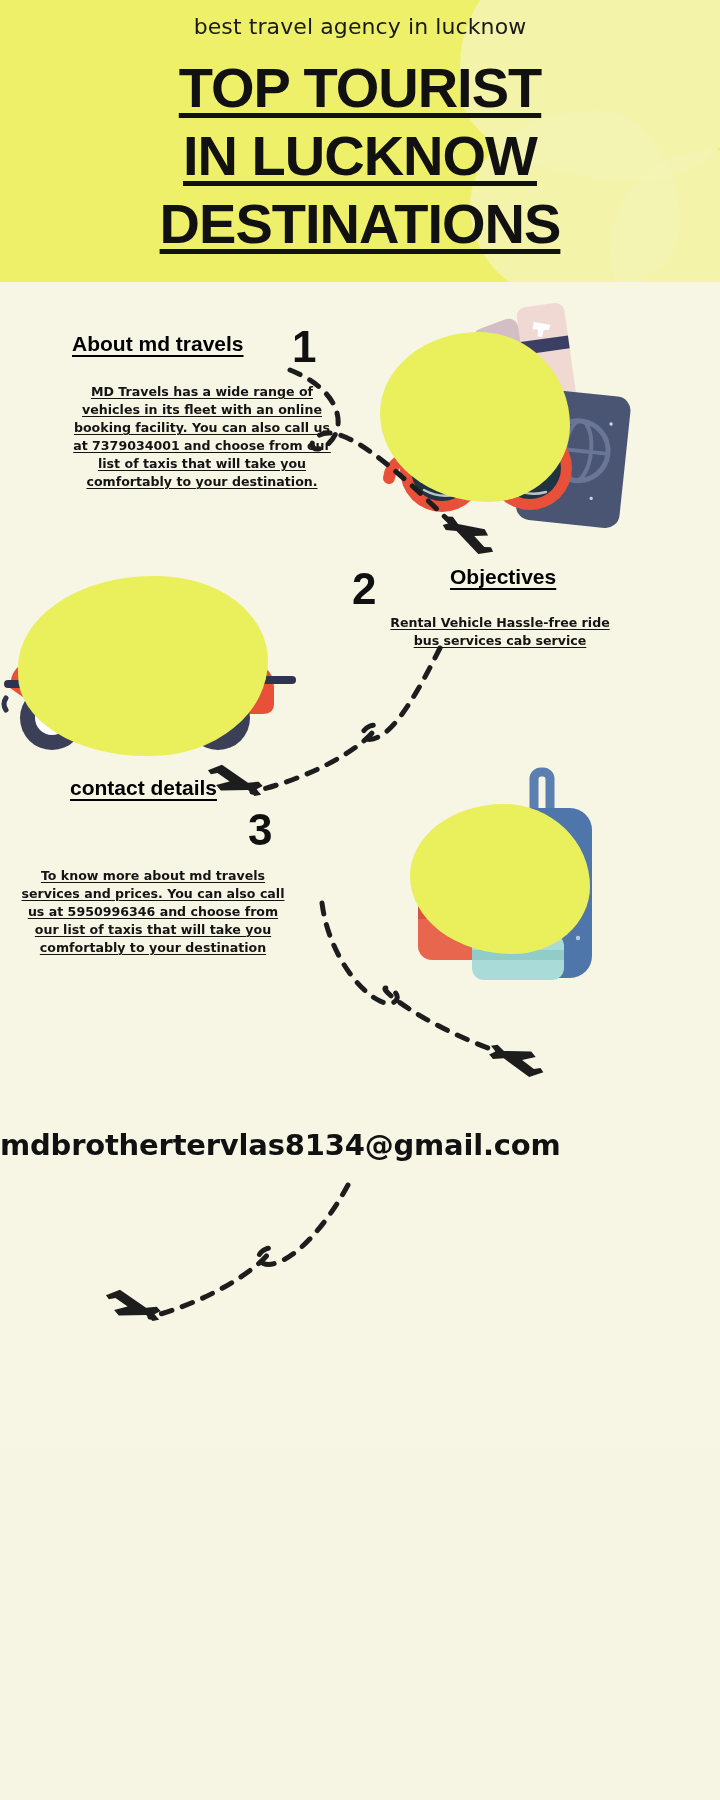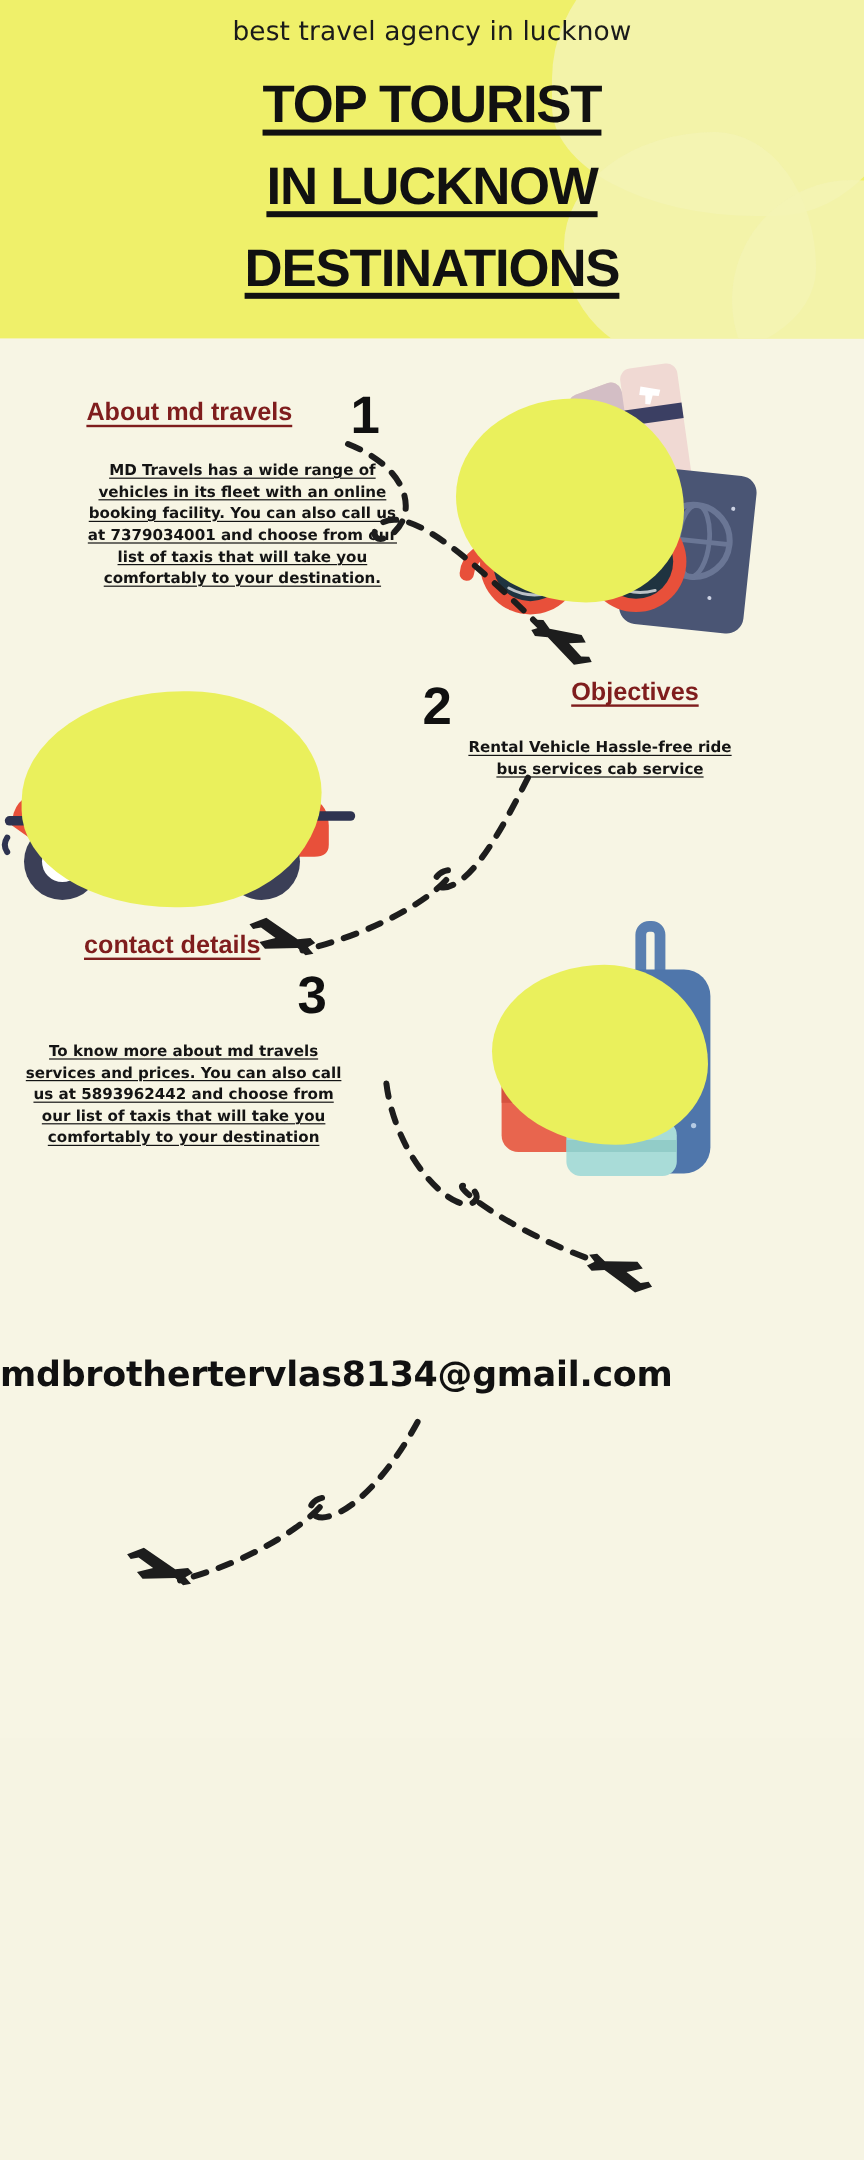--- a/index.html
+++ b/index.html
@@ -24,30 +24,30 @@
   .hb3{right:-90px;top:150px;width:200px;height:200px;border-radius:50%;}
   .kicker{
     position:absolute;top:14px;left:0;width:720px;text-align:center;
     font-family:"DejaVu Sans", sans-serif;
     font-size:22px;color:#1a1a1a;letter-spacing:.1px;
   }
   .title{
     position:absolute;top:54px;left:0;width:720px;text-align:center;
     color:#111;
     font-family:"Liberation Sans", sans-serif;
-    font-weight:bold;font-size:44px;line-height:68px;
+    font-weight:bold;font-size:56px;line-height:68px;
     letter-spacing:-1px;
   }
   .title span{display:block;text-decoration:underline;text-decoration-thickness:5px;text-underline-offset:6px;}
 
   
   .sec-title{
     position:absolute;
     font-family:"Liberation Sans", sans-serif;
-    font-weight:bold;color:#7f1d1d;font-size:21px;
+    font-weight:bold;color:#000000;font-size:21px;
     text-decoration:underline;text-decoration-thickness:2px;text-underline-offset:4px;
     white-space:nowrap;
     text-align:center;
   }
   .sec-body{
     position:absolute;
     font-family:"DejaVu Sans", sans-serif;
     font-weight:bold;color:#141414;font-size:12.6px;line-height:18px;
     text-align:center;
     text-decoration:underline;text-decoration-thickness:1px;text-underline-offset:2px;
@@ -148,21 +148,21 @@
   <div class="art" style="left:270px;top:360px;width:240px;height:200px;">
     <svg width="240" height="200" viewBox="0 0 240 200">
       <path d="M20 10 C 70 30, 78 66, 58 84 C 44 96, 36 84, 48 76 C 72 60, 130 112, 186 168" fill="none" stroke="#1d1d1d" stroke-width="5" stroke-linecap="round" stroke-dasharray="11 11"></path>
       <g transform="translate(188,164) rotate(28)">
         <path d="M0 0 l26 -8 l6 4 l-12 7 l14 5 l6 -3 l4 3 l-12 9 l-30 -10 l-10 4 l-5 -3 l5 -5 l-6 -4 l6 -3 z" fill="#1d1d1d"></path>
       </g>
     </svg>
   </div>
 
   <div class="bignum" style="left:352px;top:567px;">2</div>
-  <div class="sec-title" style="left:476px;top:565px;">Objectives</div>
+  <div class="sec-title" style="left:450px;top:565px;">Objectives</div>
   <div class="sec-body" style="left:380px;top:614px;width:240px;">Rental Vehicle Hassle-free ride bus services cab service</div>
 
   <div class="art" style="left:0px;top:570px;width:300px;height:200px;">
     <div class="blob" style="left:18px;top:6px;width:250px;height:180px;border-radius:55% 45% 48% 52%/52% 48% 54% 46%;"></div>
     <svg width="300" height="200" viewBox="0 0 300 200">
       <path d="M10 118 q0 -24 24 -28 l22 -2 l26 -28 q8 -9 22 -9 l72 0 q14 0 22 9 l22 28 l30 4 q24 4 24 26 l0 16 q0 10 -12 10 l-218 0 q-14 0 -14 -12 z" fill="#e8503a"></path>
       <path d="M80 62 l24 -26 q7 -8 18 -8 l24 0 l0 34 z" fill="#a9d2ef"></path>
       <path d="M158 62 l0 -34 l28 0 q12 0 19 8 l22 26 z" fill="#a9d2ef"></path>
       <g opacity=".35" stroke="#b33326" stroke-width="4">
         <line x1="84" y1="118" x2="110" y2="76"></line>
@@ -187,21 +187,21 @@
     <svg width="260" height="180" viewBox="0 0 260 180">
       <path d="M240 8 C 218 52, 198 86, 180 96 C 164 106, 156 92, 170 86 C 192 78, 150 128, 52 152" fill="none" stroke="#1d1d1d" stroke-width="5" stroke-linecap="round" stroke-dasharray="11 11"></path>
       <g transform="translate(48,150) rotate(196)">
         <path d="M0 0 l26 -8 l6 4 l-12 7 l14 5 l6 -3 l4 3 l-12 9 l-30 -10 l-10 4 l-5 -3 l5 -5 l-6 -4 l6 -3 z" fill="#1d1d1d"></path>
       </g>
     </svg>
   </div>
 
   <div class="sec-title" style="left:70px;top:776px;">contact details</div>
   <div class="bignum" style="left:248px;top:808px;">3</div>
-  <div class="sec-body" style="left:18px;top:867px;width:270px;">To know more about md travels services and prices. You can also call us at 5893962442 and choose from our list of taxis that will take you comfortably to your destination</div>
+  <div class="sec-body" style="left:18px;top:867px;width:270px;">To know more about md travels services and prices. You can also call us at 5950996346 and choose from our list of taxis that will take you comfortably to your destination</div>
 
   <div class="art" style="left:400px;top:768px;width:260px;height:230px;">
     <div class="blob" style="left:10px;top:36px;width:180px;height:150px;"></div>
     <svg width="260" height="230" viewBox="0 0 260 230">
 
       <rect x="134" y="4" width="16" height="46" rx="7" fill="none" stroke="#5a7fb0" stroke-width="9"></rect>
       <rect x="96" y="40" width="96" height="170" rx="22" fill="#4f76ab"></rect>
       <rect x="110" y="52" width="14" height="148" rx="7" fill="#5d85bb" opacity=".85"></rect>
       <rect x="160" y="92" width="16" height="28" rx="6" fill="#e2913f"></rect>
       <g fill="#cfe0f2" opacity=".8">

